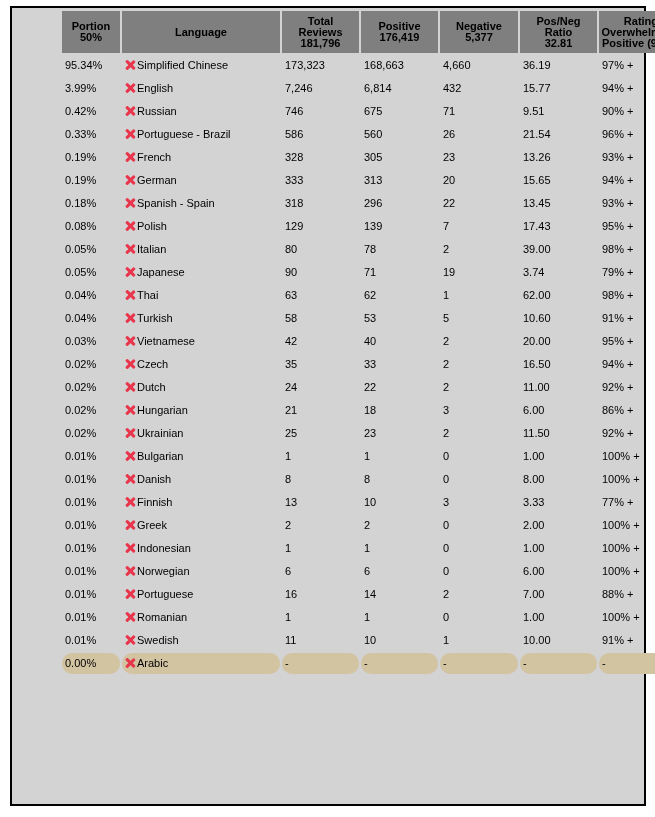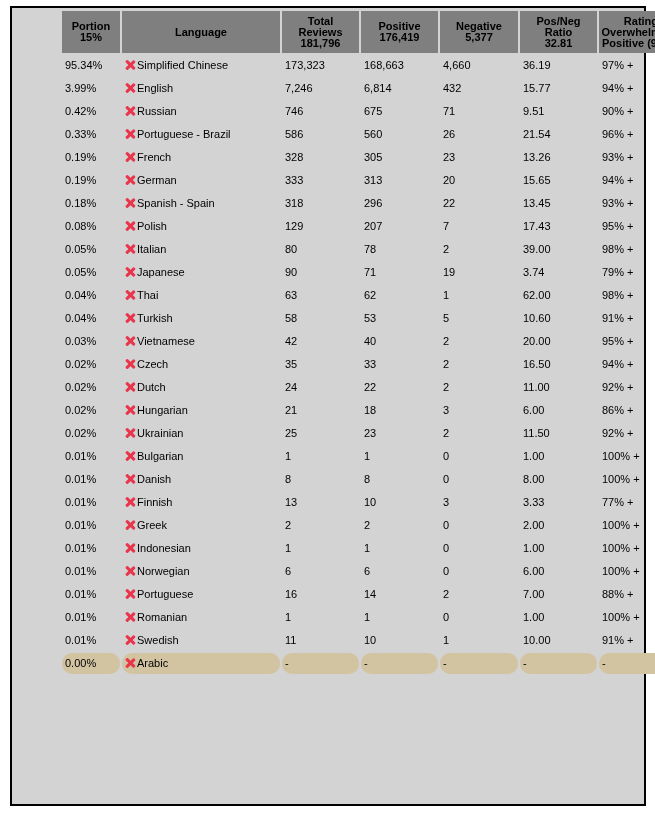--- a/index.html
+++ b/index.html
@@ -98,21 +98,21 @@
         <col class="c-total">
         <col class="c-pos">
         <col class="c-neg">
         <col class="c-ratio">
         <col class="c-rating">
     </colgroup>
     <thead>
       <tr id="header-row">
           <th>
             <span>Portion</span>
-            <span>15%</span>
+            <span>50%</span>
           </th>
           <th>
             <span>Language</span>
           </th>
           <th>
             <span>Total</span>
             <span>Reviews</span>
             <span>181,796</span>
           </th>
           <th>
@@ -196,21 +196,21 @@
           <td>318</td>
           <td>296</td>
           <td>22</td>
           <td>13.45</td>
           <td>93% +</td>
         </tr>
         <tr>
           <td>0.08%</td>
           <td><span class="xicon"></span><span>Polish</span></td>
           <td>129</td>
-          <td>207</td>
+          <td>139</td>
           <td>7</td>
           <td>17.43</td>
           <td>95% +</td>
         </tr>
         <tr>
           <td>0.05%</td>
           <td><span class="xicon"></span><span>Italian</span></td>
           <td>80</td>
           <td>78</td>
           <td>2</td>

